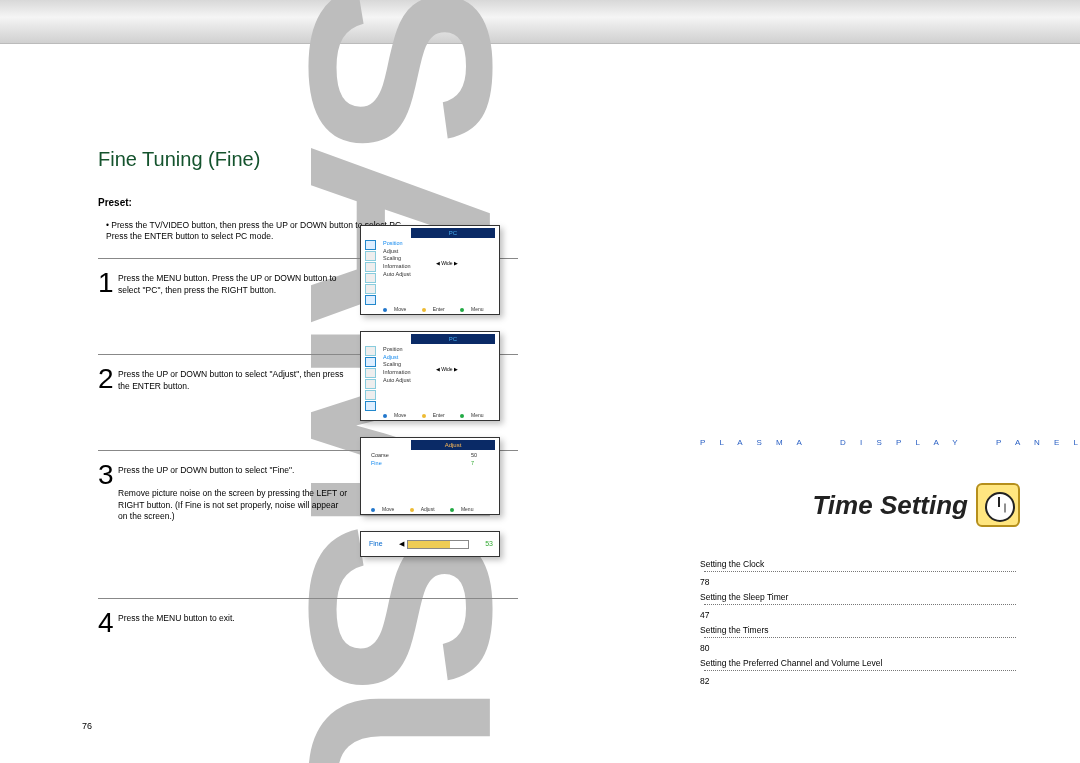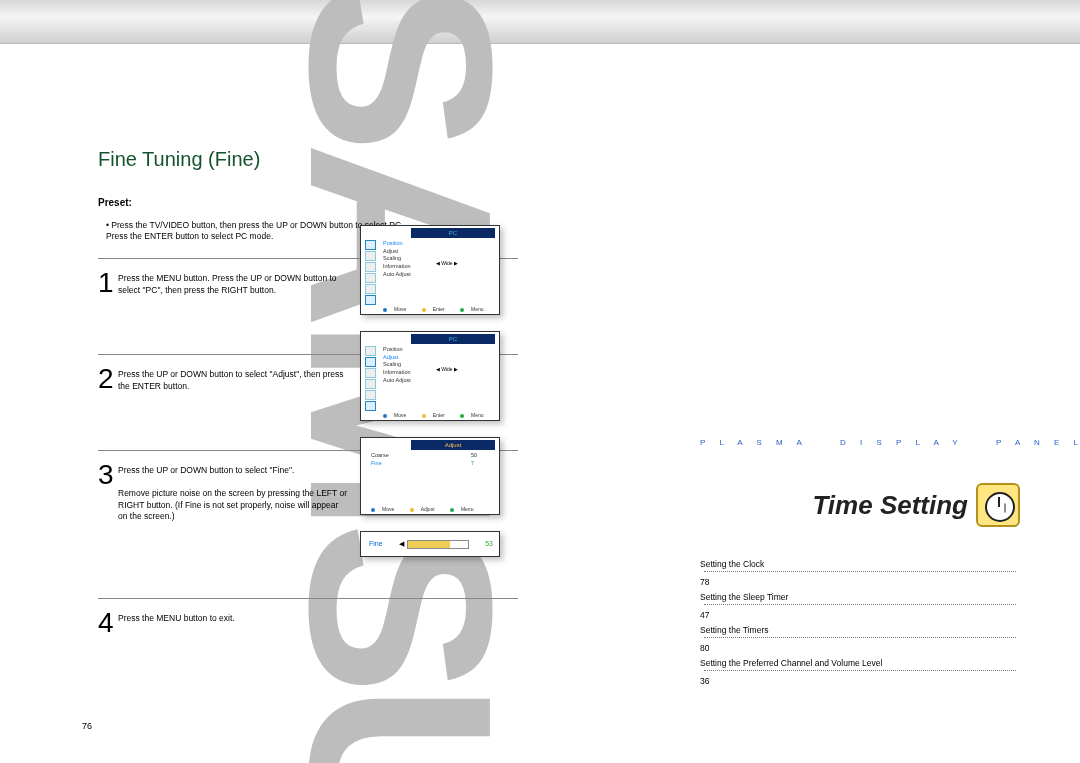--- a/index.html
+++ b/index.html
@@ -338,16 +338,16 @@
         <span class="tp">47</span>
       </div>
     <div class="toc-row">
         <span class="tl">Setting the Timers</span>
         <span class="tdots"></span>
         <span class="tp">80</span>
       </div>
     <div class="toc-row">
         <span class="tl">Setting the Preferred Channel and Volume Level</span>
         <span class="tdots"></span>
-        <span class="tp">36</span>
+        <span class="tp">82</span>
       </div>
   </div>
 </div>
 
 </body></html>

